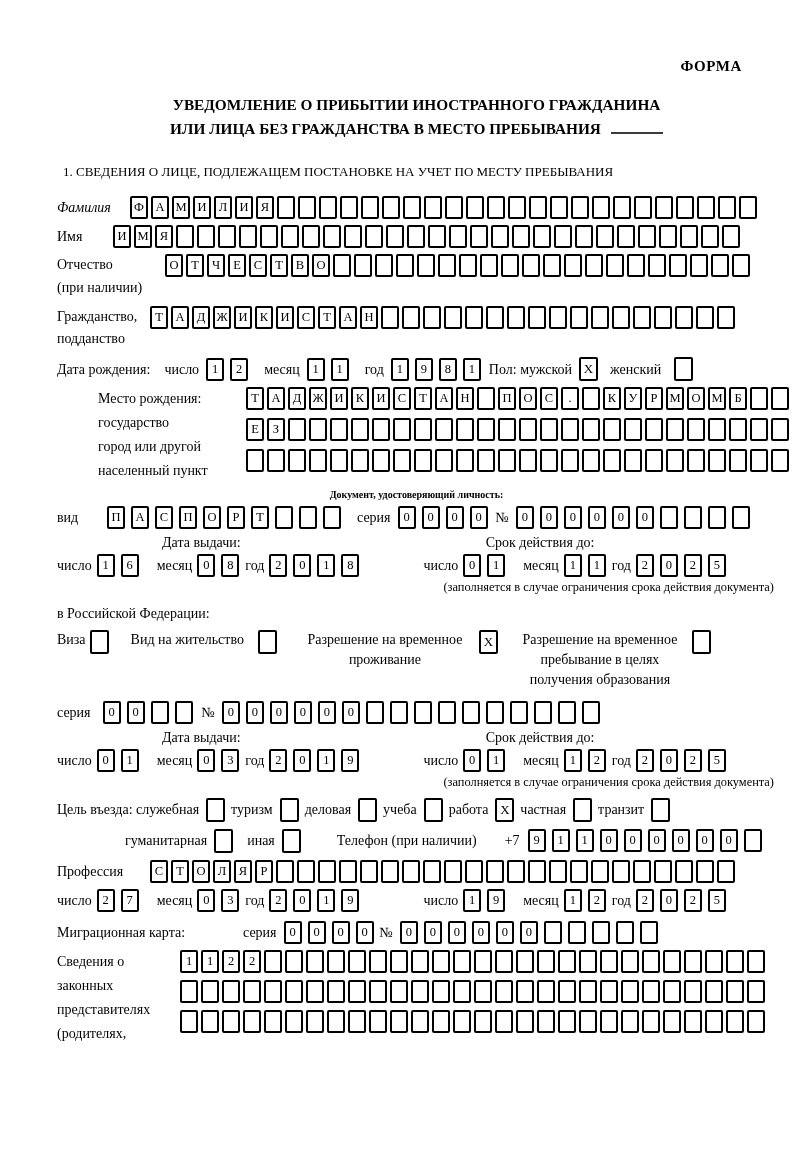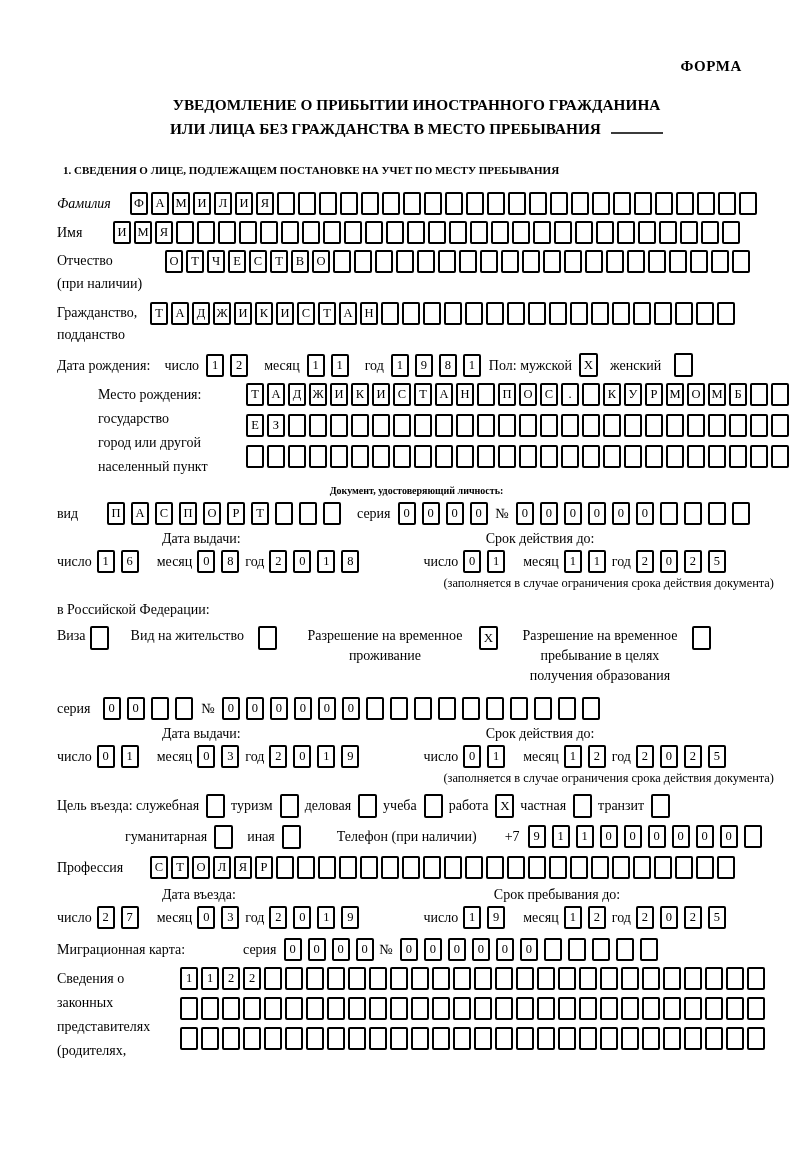--- a/index.html
+++ b/index.html
@@ -11,21 +11,21 @@
   .page { box-sizing:border-box; width:800px; height:1163px; padding:34px 24px 10px 57px; position:relative; }
 
   
   .appendix { margin-left:562px; font-size:13.2px; line-height:1.38; }
   .revision { font-size:12.3px; line-height:1.38; margin-top:3px; }
   .form-word { text-align:right; padding-right:34px; font-weight:bold; font-size:15px; margin-top:24px; letter-spacing:.6px; }
 
   .title { text-align:center; font-weight:bold; font-size:15.3px; line-height:1.55; margin-top:18px; }
   .blank-line { display:inline-block; width:52px; height:.85em; border-bottom:2.5px solid #3b3b3b; margin-left:10px; }
 
-  .sec { font-weight:bold; font-size:11px; margin:24px 0 16px 6px; }
+  .sec { font-weight:normal; font-size:13px; margin:24px 0 16px 6px; }
 
   
   .frow { display:flex; align-items:flex-start; margin-bottom:6px; }
   .lbl { flex:0 0 auto; line-height:23px; }
   .lblcol { flex:0 0 auto; line-height:1.62; }
   .cells { display:flex; flex-wrap:nowrap; flex:0 0 auto; }
   .cell {
     flex:0 0 auto; width:14px; height:19px; border:2px solid #000; border-radius:2px;
     margin-right:3px; text-align:center; font-size:12.5px; line-height:19px;
   }
@@ -599,24 +599,20 @@
         <span class="cell"></span>
         <span class="cell"></span>
         <span class="cell"></span>
         <span class="cell"></span>
         <span class="cell"></span>
         <span class="cell"></span>
         <span class="cell"></span>
       </span>
   </div>
 
-  <div class="dheads" style="margin-top:8px">
-    <span class="dh-left">Дата въезда:</span>
-    <span class="dh-right3">Срок пребывания до:</span>
-  </div>
   <div class="dline">
     <span class="dlbl">число</span>
     <span class="cells sp">
         <span class="cell">2</span>
         <span class="cell">7</span>
       </span>
     <span class="dlbl2">месяц</span>
     <span class="cells sp">
         <span class="cell">0</span>
         <span class="cell">3</span>

